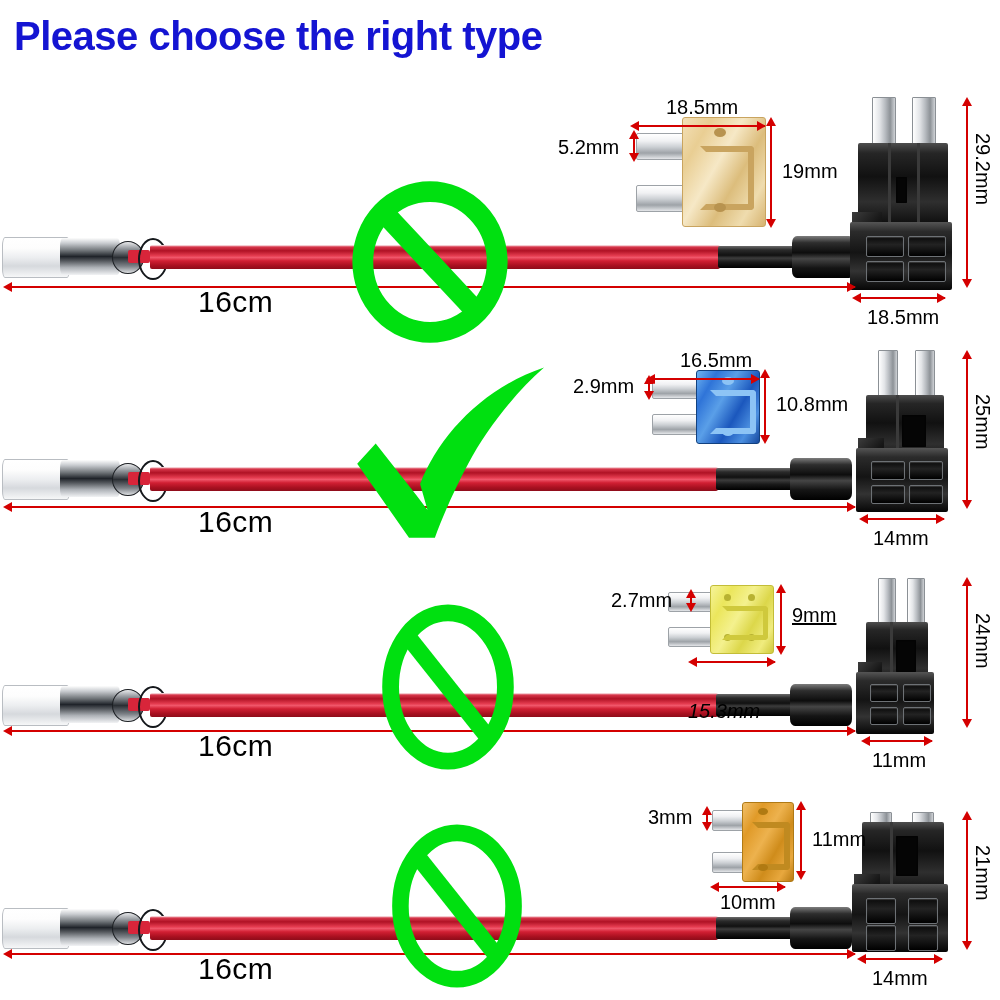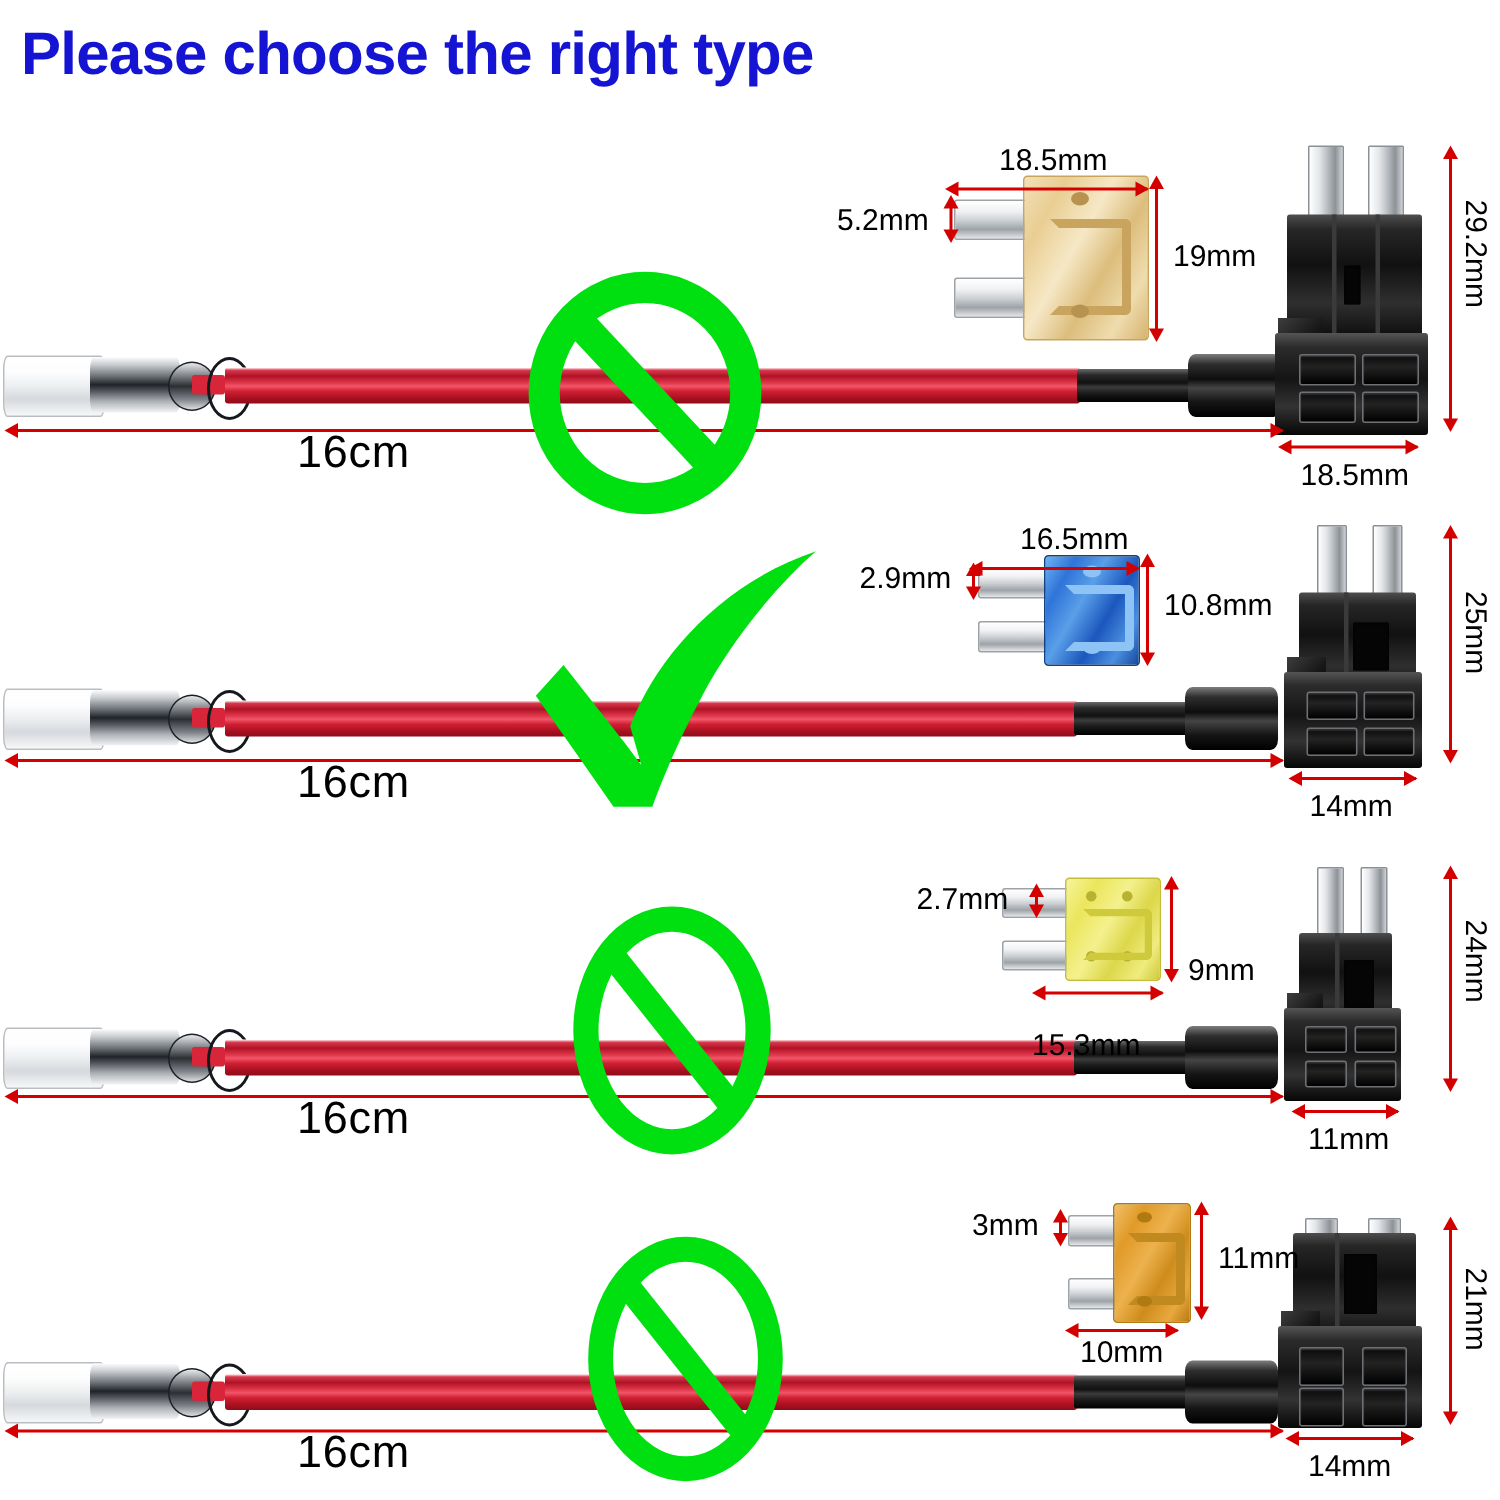--- a/index.html
+++ b/index.html
@@ -466,28 +466,28 @@
 
   <div class="dim">
     <div class="dim-line-h" style="left:694px; top:736px; width:0px;"></div>
     <div class="dim-line-h" style="left:690px; top:756px; width:0px;"></div>
   </div>
 
   <div class="dim">
     <div class="dim-line-h" style="left:695px; top:661px; width:80px;"></div>
     <div class="arrow left" style="left:688px; top:657px;"></div>
     <div class="arrow right" style="left:767px; top:657px;"></div>
-    <div class="dim-label" style="left:688px; top:686px;">15.3mm</div>
+    <div class="dim-label" style="left:688px; top:700px;font-style:italic;">15.3mm</div>
   </div>
 
   <div class="dim">
     <div class="dim-line-v" style="left:780px; top:591px; height:60px;"></div>
     <div class="arrow up" style="left:776px; top:584px;"></div>
     <div class="arrow down" style="left:776px; top:646px;"></div>
-    <div class="dim-label" style="left:792px; top:636px;">9mm</div>
+    <div class="dim-label" style="left:792px; top:604px;text-decoration:underline;">9mm</div>
   </div>
 
   <div class="dim">
     <div class="dim-line-v" style="left:690px; top:595px; height:12px;"></div>
     <div class="arrow up" style="left:686px; top:589px;"></div>
     <div class="arrow down" style="left:686px; top:603px;"></div>
     <div class="dim-label" style="left:611px; top:589px;">2.7mm</div>
   </div>
 
   <div class="dim">

